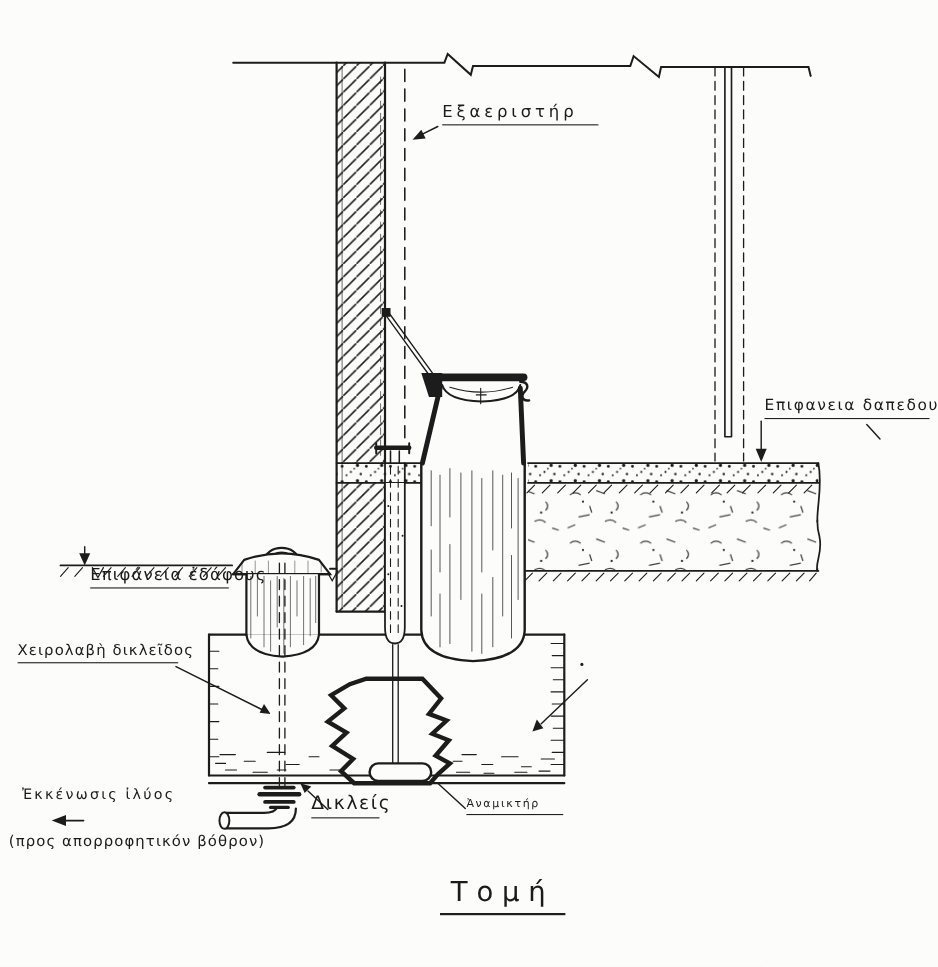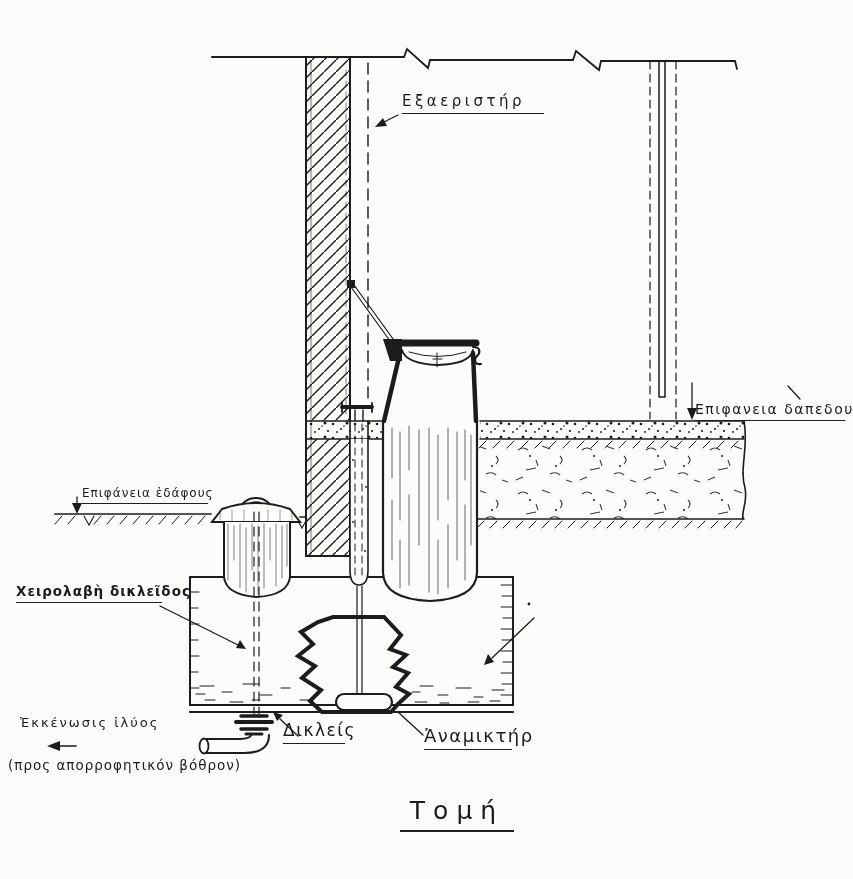--- a/index.html
+++ b/index.html
@@ -2,25 +2,25 @@
 <html><head>
 <meta charset="utf-8">
 <style>
   html,body{margin:0;padding:0;background:#e8e8e6;}
   #page{position:relative;width:853px;height:879px;background:#fcfcfa;overflow:hidden;
         font-family:"DejaVu Sans","Liberation Sans",sans-serif;color:#1b1b1b;padding-left:20px;}
   svg{position:absolute;left:0;top:0;}
   .lbl{position:absolute;white-space:nowrap;color:#1b1b1b;line-height:1.1;}
   .ul{border-bottom:1.6px solid #1f1f1f;padding-bottom:3px;}
   .lbl-vent{left:402px;top:93px;font-size:15px;letter-spacing:3.5px;width:142px;}
-  .lbl-floor{left:695px;top:362px;font-size:14px;letter-spacing:1.5px;width:150px;margin-top:40px;}
-  .lbl-ground{left:82px;top:487px;font-size:12px;letter-spacing:1px;width:126px;}
-  .lbl-handle{left:16px;top:584px;font-size:13.5px;letter-spacing:1px;width:146px;font-weight:bold;}
+  .lbl-floor{left:695px;top:362px;font-size:14px;letter-spacing:1.5px;width:150px;}
+  .lbl-ground{left:82px;top:514px;font-size:15px;letter-spacing:1px;width:126px;}
+  .lbl-handle{left:16px;top:584px;font-size:13.5px;letter-spacing:1px;width:146px;}
   .lbl-metal{left:537px;top:594px;font-size:14.5px;letter-spacing:2px;width:168px;}
-  .lbl-mixer{left:424px;top:726px;font-size:18px;letter-spacing:1.5px;width:88px;}
+  .lbl-mixer{left:424px;top:726px;font-size:10px;letter-spacing:1.5px;width:88px;}
   .lbl-valve{left:283px;top:721px;font-size:17px;letter-spacing:1.5px;width:62px;}
   .lbl-drain{left:20px;top:716px;font-size:13px;letter-spacing:2px;}
   .lbl-note{left:8px;top:758px;font-size:13.5px;letter-spacing:1px;}
   .lbl-title{left:400px;top:797px;font-size:25px;letter-spacing:8px;width:114px;
              text-align:center;border-bottom:2px solid #1f1f1f;padding-bottom:5px;}
 </style>
 </head>
 <body>
 
 <div id="page">

